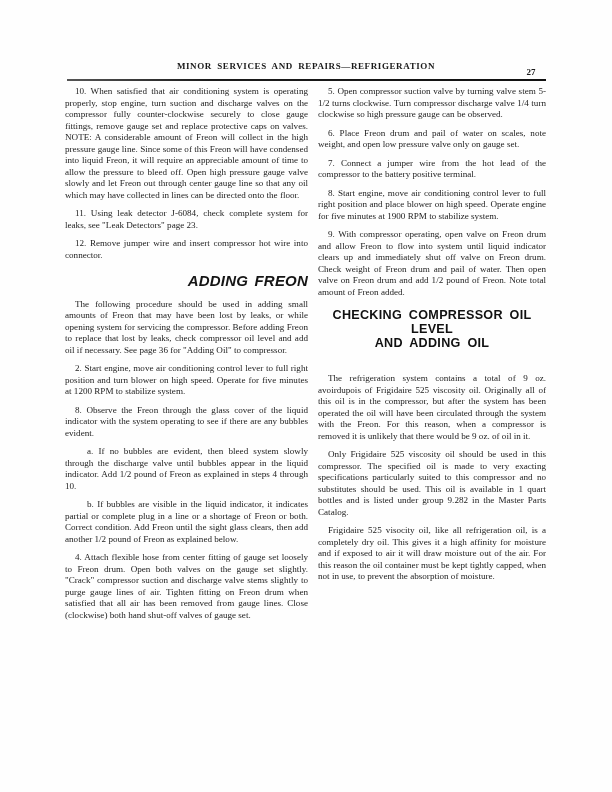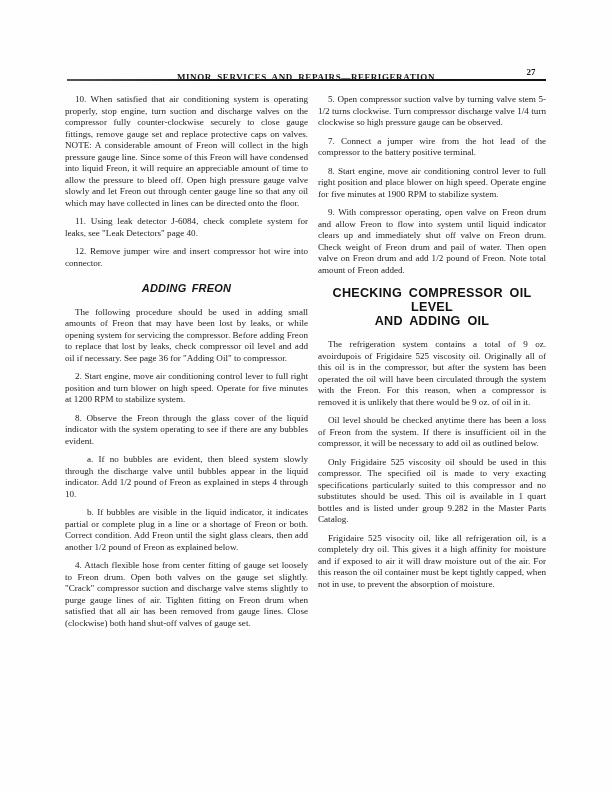--- a/index.html
+++ b/index.html
@@ -13,21 +13,21 @@
     height: 792px;
     margin: 0 auto;
     background: #fefefe;
     overflow: hidden;
     font-family: "Liberation Serif", "DejaVu Serif", serif;
     color: #1c1c1c;
   }
   
   .header-title {
     position: absolute;
-    top: 72px;
+    top: 61px;
     left: 66px;
     width: 480px;
     text-align: center;
     font-size: 9px;
     font-weight: bold;
     letter-spacing: 0.6px;
     word-spacing: 2.5px;
     color: #1a1a1a;
   }
   .header-page-number {
@@ -44,82 +44,82 @@
     position: absolute;
     top: 79px;
     left: 67px;
     width: 479px;
     height: 2px;
     background: linear-gradient(to right, #555 0%, #1a1a1a 30%, #111 100%);
   }
   
   .column {
     position: absolute;
-    top: 94px;
+    top: 86px;
     font-size: 9.1px;
     line-height: 11.5px;
     text-align: justify;
   }
   .column-left  { left: 65px;  width: 243px; }
   .column-right { left: 318px; width: 228px; }
 
   .block { text-indent: 10px; margin: 0 0 7px 0; }
   .block.para-sub { text-indent: 22px; }
   .block.heading-sub {
     font-family: "Liberation Sans", sans-serif;
     font-weight: bold;
     font-style: italic;
-    font-size: 11px;
+    font-size: 15px;
     letter-spacing: 0.2px;
     word-spacing: 2px;
     text-indent: 0;
-    text-align: center;
+    text-align: right;
     margin: 14px 0 12px 0;
     color: #151515;
   }
   .block.heading-major {
     font-family: "Liberation Sans", sans-serif;
     font-weight: bold;
     font-size: 12.6px;
     line-height: 14px;
     letter-spacing: 0.3px;
     word-spacing: 3px;
     text-indent: 0;
     text-align: center;
     white-space: pre-line;
-    margin: 10px 0 11px 0;
+    margin: 10px 0 23px 0;
     color: #111;
   }
 </style>
 </head>
 <body>
 
 <div class="page">
   <div class="header-title">MINOR SERVICES AND REPAIRS—REFRIGERATION</div>
   <div class="header-page-number">27</div>
   <div class="header-rule"></div>
 
   <div class="column column-left">
       <div class="block para">10. When satisfied that air conditioning system is operating properly, stop engine, turn suction and discharge valves on the compressor fully counter-clockwise securely to close gauge fittings, remove gauge set and replace protective caps on valves. NOTE: A considerable amount of Freon will collect in the high pressure gauge line. Since some of this Freon will have condensed into liquid Freon, it will require an appreciable amount of time to allow the pressure to bleed off. Open high pressure gauge valve slowly and let Freon out through center gauge line so that any oil which may have collected in lines can be directed onto the floor.</div>
-      <div class="block para">11. Using leak detector J-6084, check complete system for leaks, see "Leak Detectors" page 40.</div>
+      <div class="block para">11. Using leak detector J-6084, check complete system for leaks, see "Leak Detectors" page 23.</div>
       <div class="block para">12. Remove jumper wire and insert compressor hot wire into connector.</div>
       <div class="block heading-sub">ADDING FREON</div>
       <div class="block para">The following procedure should be used in adding small amounts of Freon that may have been lost by leaks, or while opening system for servicing the compressor. Before adding Freon to replace that lost by leaks, check compressor oil level and add oil if necessary. See page 36 for "Adding Oil" to compressor.</div>
       <div class="block para">2. Start engine, move air conditioning control lever to full right position and turn blower on high speed. Operate for five minutes at 1200 RPM to stabilize system.</div>
       <div class="block para">8. Observe the Freon through the glass cover of the liquid indicator with the system operating to see if there are any bubbles evident.</div>
       <div class="block para-sub">a. If no bubbles are evident, then bleed system slowly through the discharge valve until bubbles appear in the liquid indicator. Add 1/2 pound of Freon as explained in steps 4 through 10.</div>
       <div class="block para-sub">b. If bubbles are visible in the liquid indicator, it indicates partial or complete plug in a line or a shortage of Freon or both. Correct condition. Add Freon until the sight glass clears, then add another 1/2 pound of Freon as explained below.</div>
       <div class="block para">4. Attach flexible hose from center fitting of gauge set loosely to Freon drum. Open both valves on the gauge set slightly. "Crack" compressor suction and discharge valve stems slightly to purge gauge lines of air. Tighten fitting on Freon drum when satisfied that all air has been removed from gauge lines. Close (clockwise) both hand shut-off valves of gauge set.</div>
     </div>
 
   <div class="column column-right">
       <div class="block para">5. Open compressor suction valve by turning valve stem 5-1/2 turns clockwise. Turn compressor discharge valve 1/4 turn clockwise so high pressure gauge can be observed.</div>
+      <div class="block para">6. Place Freon drum and pail of water on scales, note weight, and open low pressure valve only on gauge set.</div>
       <div class="block para">7. Connect a jumper wire from the hot lead of the compressor to the battery positive terminal.</div>
       <div class="block para">8. Start engine, move air conditioning control lever to full right position and place blower on high speed. Operate engine for five minutes at 1900 RPM to stabilize system.</div>
       <div class="block para">9. With compressor operating, open valve on Freon drum and allow Freon to flow into system until liquid indicator clears up and immediately shut off valve on Freon drum. Check weight of Freon drum and pail of water. Then open valve on Freon drum and add 1/2 pound of Freon. Note total amount of Freon added.</div>
       <div class="block heading-major">CHECKING COMPRESSOR OIL LEVEL
 AND ADDING OIL</div>
       <div class="block para">The refrigeration system contains a total of 9 oz. avoirdupois of Frigidaire 525 viscosity oil. Originally all of this oil is in the compressor, but after the system has been operated the oil will have been circulated through the system with the Freon. For this reason, when a compressor is removed it is unlikely that there would be 9 oz. of oil in it.</div>
-      <div class="block para">Oil level should be checked anytime there has been a loss of Freon from the system. If there is insufficient oil in the compressor, it will be necessary to add oil as outlined below.</div>
       <div class="block para">Only Frigidaire 525 viscosity oil should be used in this compressor. The specified oil is made to very exacting specifications particularly suited to this compressor and no substitutes should be used. This oil is available in 1 quart bottles and is listed under group 9.282 in the Master Parts Catalog.</div>
       <div class="block para">Frigidaire 525 visocity oil, like all refrigeration oil, is a completely dry oil. This gives it a high affinity for moisture and if exposed to air it will draw moisture out of the air. For this reason the oil container must be kept tightly capped, when not in use, to prevent the absorption of moisture.</div>
     </div>
 </div>
 
 </body></html>

